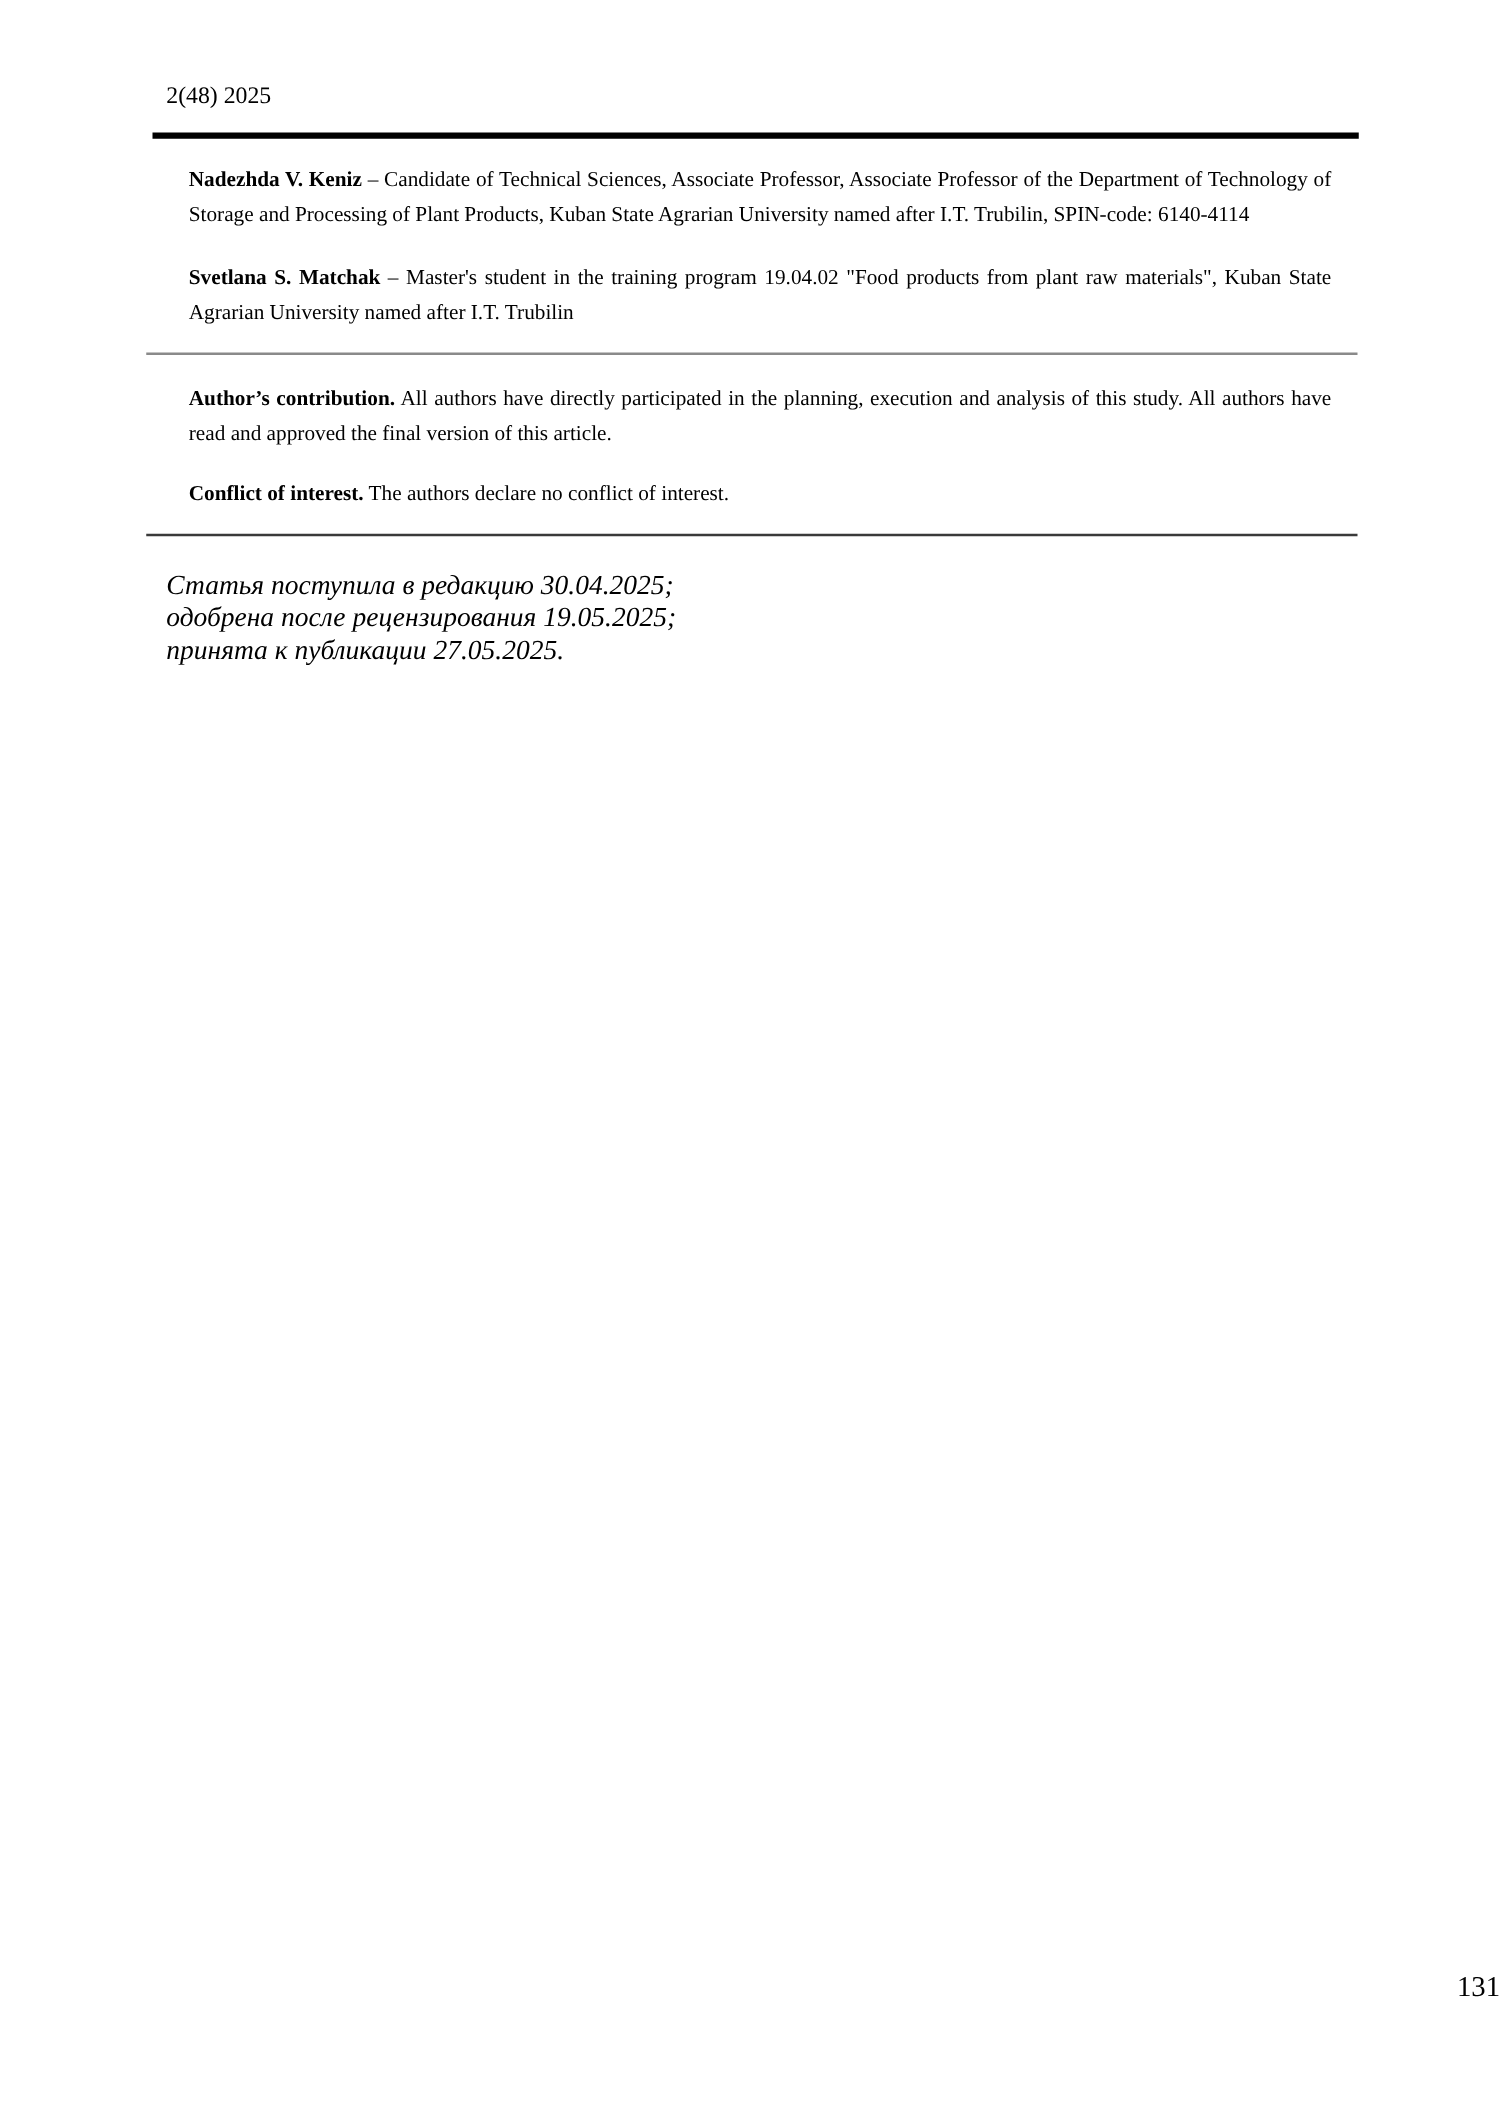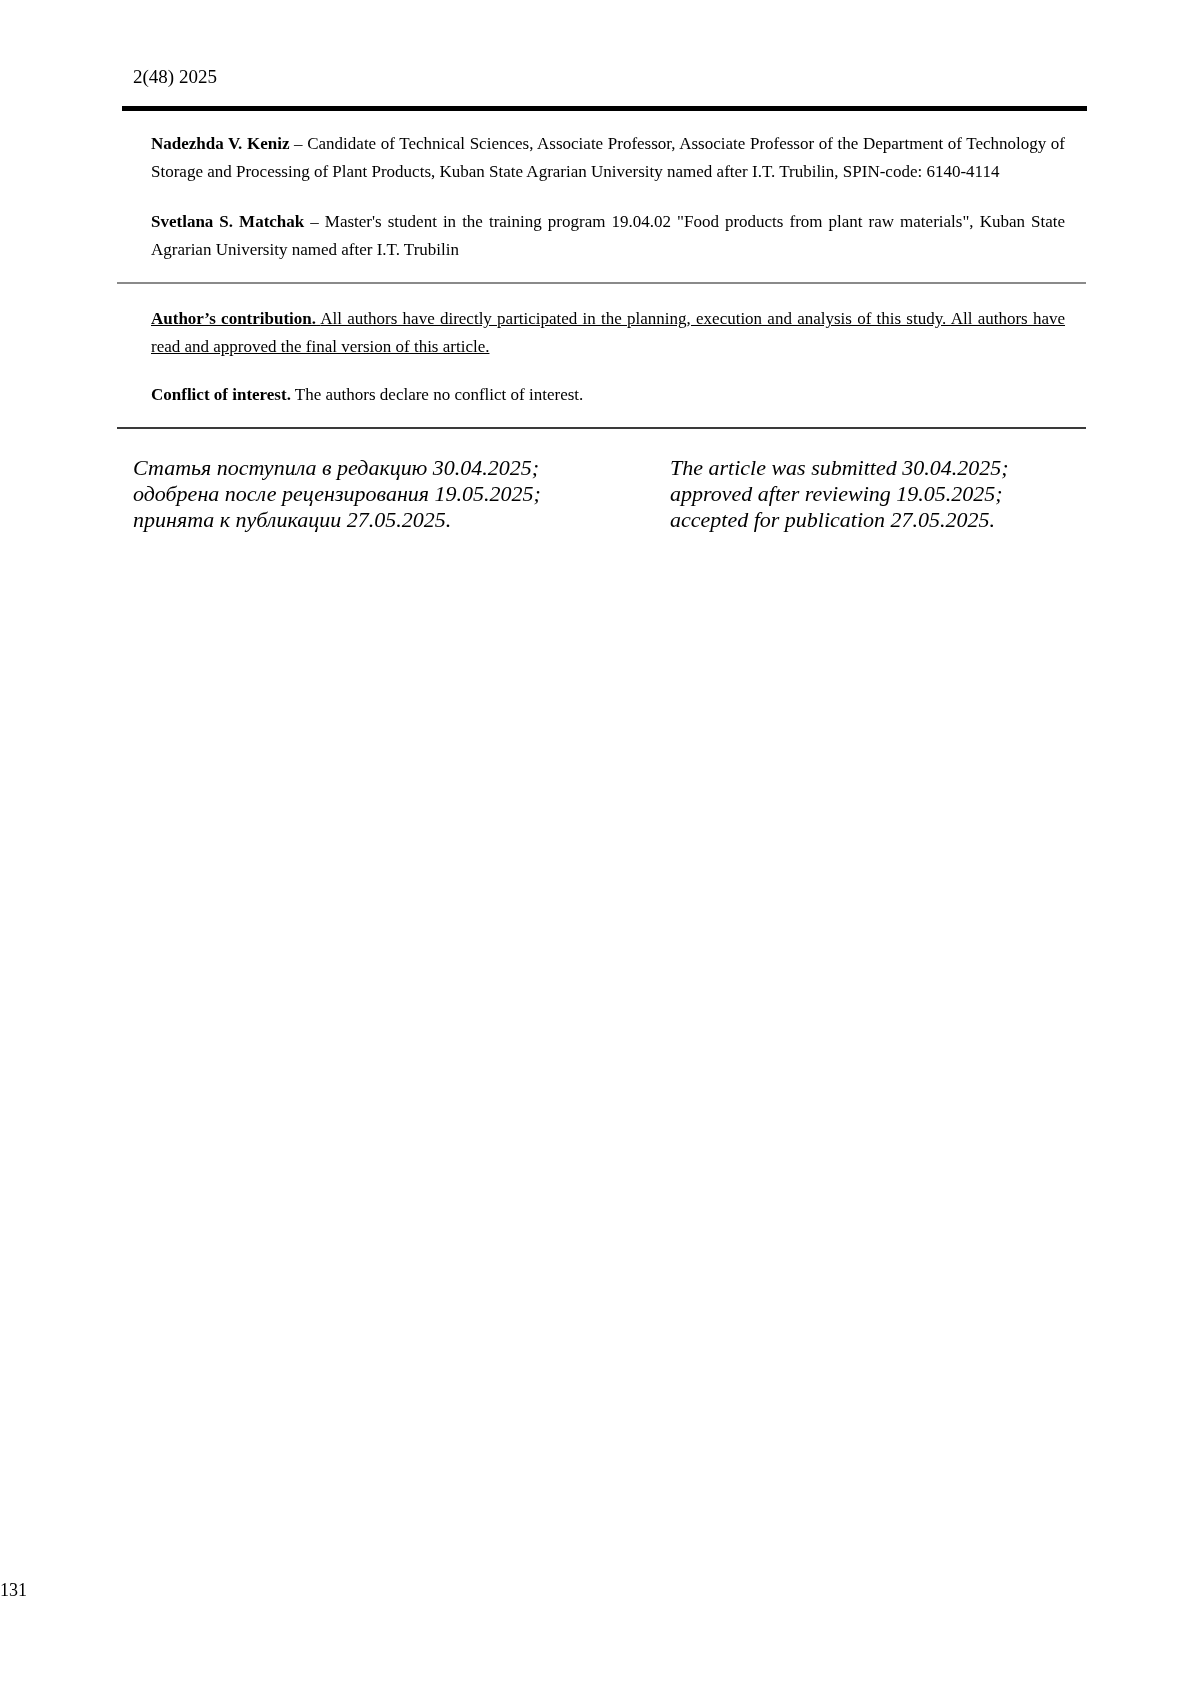--- a/index.html
+++ b/index.html
@@ -54,41 +54,41 @@
   
   p.para {
     margin: 18px;
     font-size: 17px;
     line-height: 28px;
     text-align: justify;
   }
   p.author-1 { margin-top: 19px; }
   p.author-2 { margin-top: 22px; }
   p.stmt-1 { margin-top: 32px; }
-  p.stmt-2 { margin-top: 21px; text-decoration: underline; }
+  p.stmt-2 { margin-top: 21px; }
   p.stmt-3 { margin-top: 16px; }
   p.stmt-4 { margin-top: 20px; }
   
   .dates {
     display: flex;
     margin-top: 26px;
     font-style: italic;
     font-size: 22px;
     line-height: 26px;
   }
   .dates-col-ru { width: 537px; flex: none; }
   .dates-col-en { flex: 1; }
   
   .page-number {
     position: absolute;
     top: 1578px;
     left: 0;
     width: 100%;
-    text-align: left;
-    font-size: 18px;
+    text-align: right;
+    font-size: 23px;
     line-height: 24px;
   }
 </style>
 </head>
 <body>
 
 <div class="page">
   <div class="content">
 
     <header class="header">
@@ -110,23 +110,18 @@
     <p class="para stmt-4"><b>Conflict of interest.</b> <span>The authors declare no conflict of interest.</span></p>
 
     <div class="rule-thin dark"></div>
 
     <div class="dates">
       <div class="dates-col-ru">
         <div>Статья поступила в редакцию 30.04.2025;</div>
         <div>одобрена после рецензирования 19.05.2025;</div>
         <div>принята к публикации 27.05.2025.</div>
       </div>
-      <div class="dates-col-en">
-        <div>The article was submitted 30.04.2025;</div>
-        <div>approved after reviewing 19.05.2025;</div>
-        <div>accepted for publication 27.05.2025.</div>
-      </div>
     </div>
 
   </div>
 
   <div class="page-number">131</div>
 </div>
 
 </body></html>

